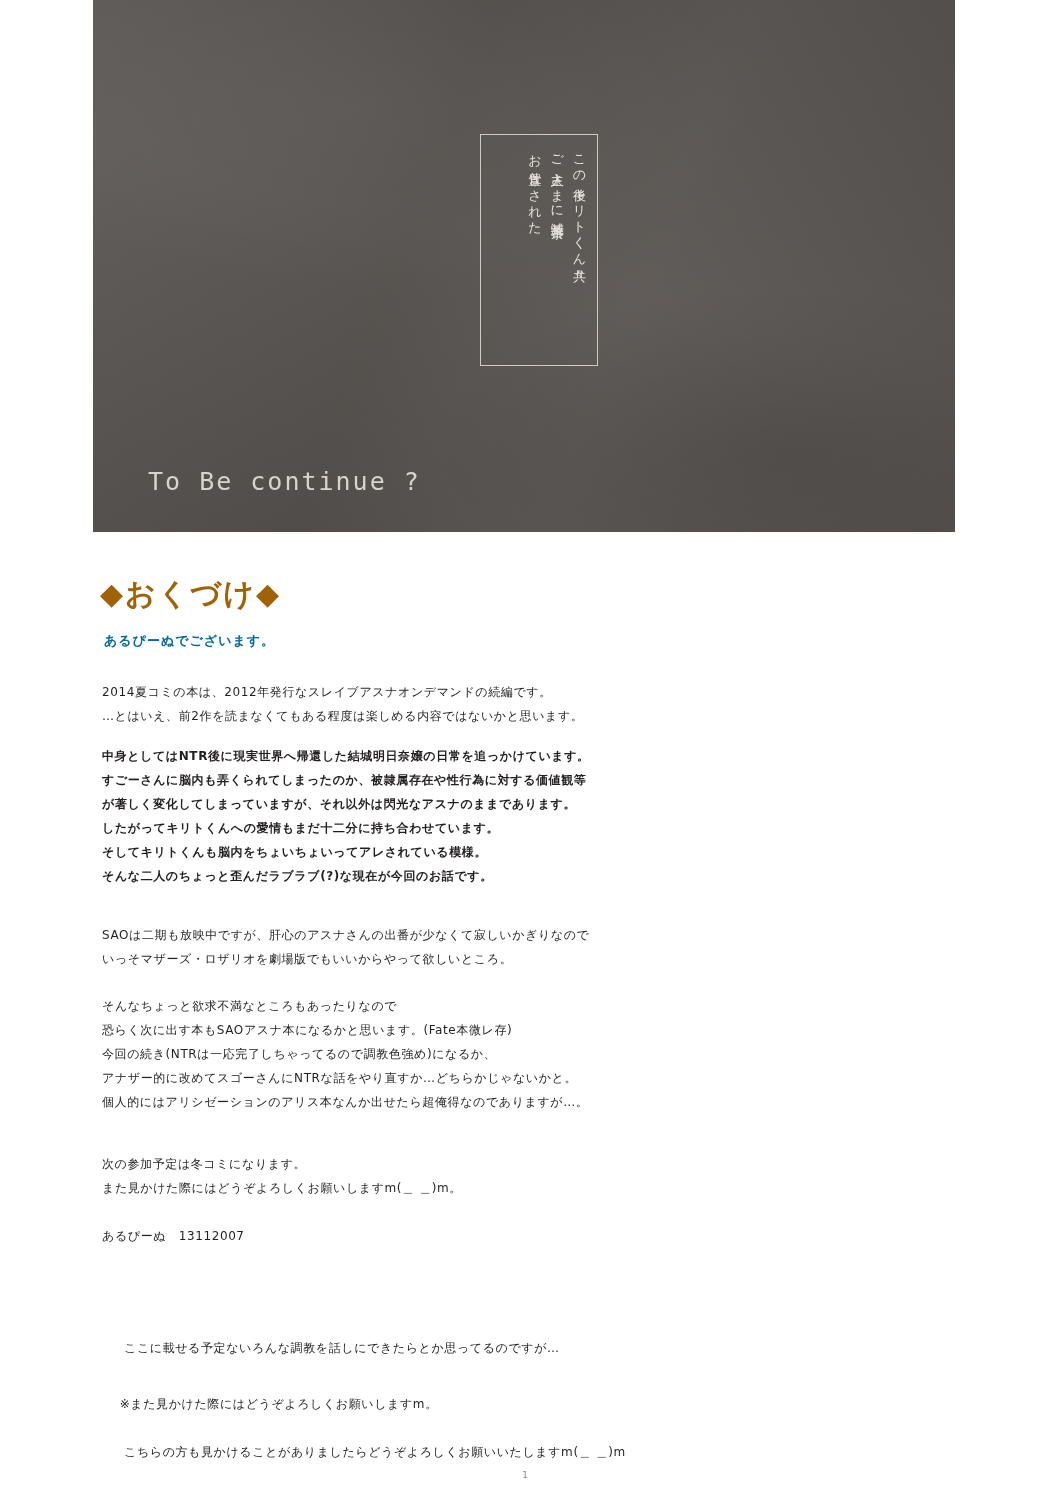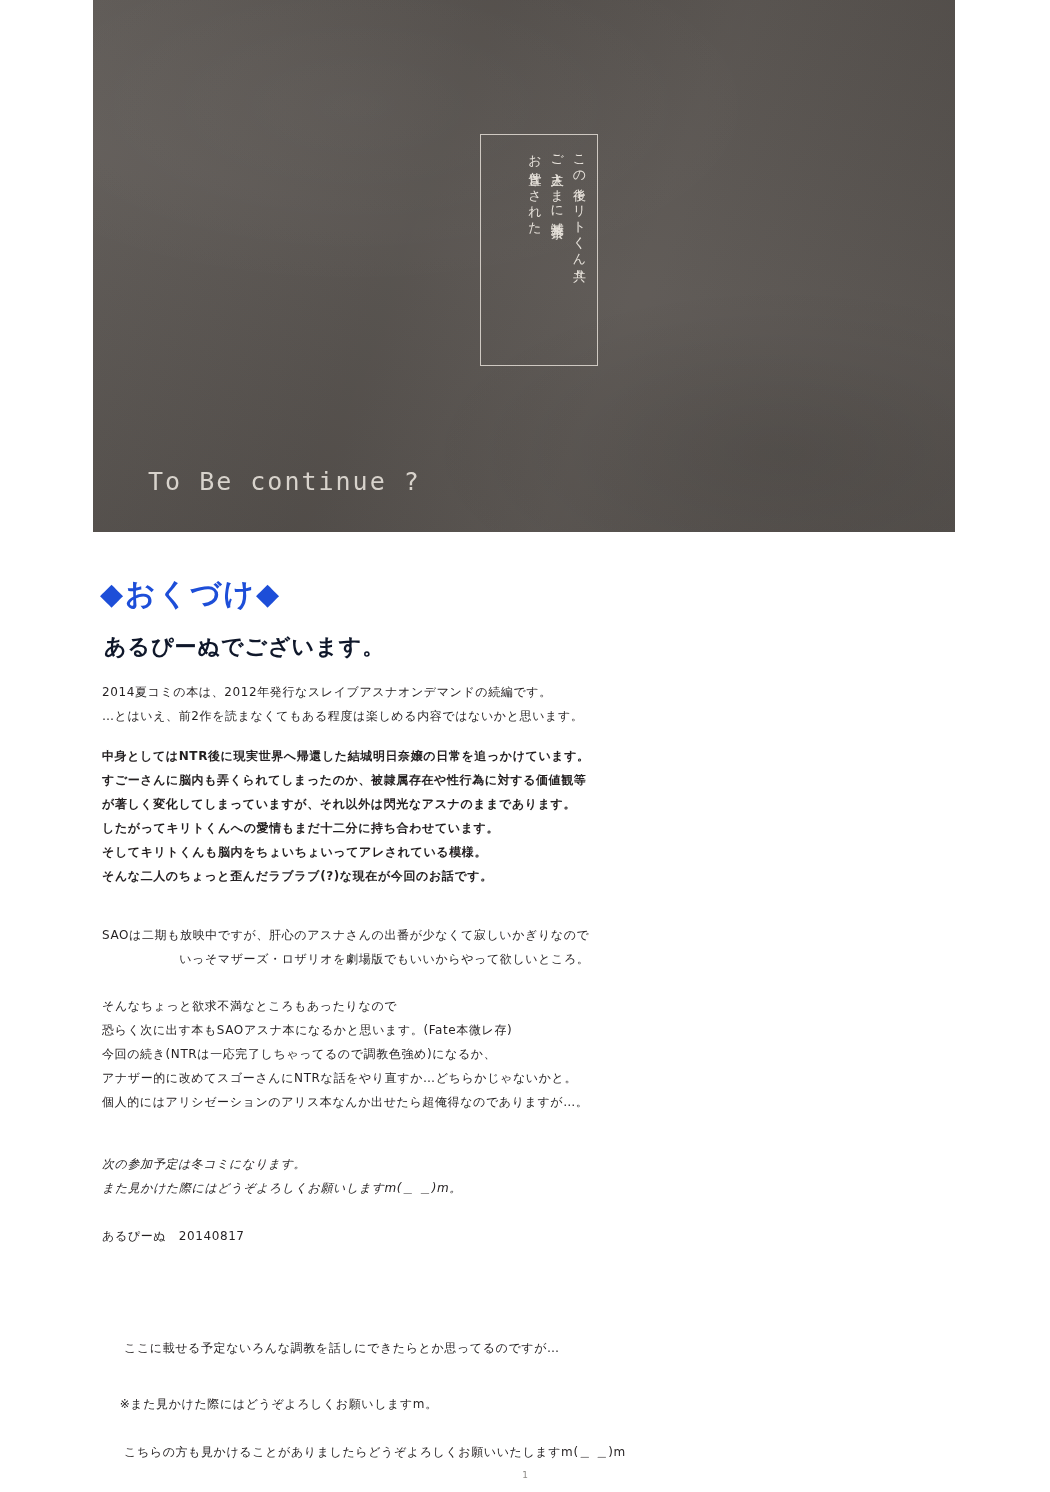--- a/index.html
+++ b/index.html
@@ -85,52 +85,52 @@
     width: 1050px;
   }
 
   #okuzuke-heading {
     position: absolute;
     left: 100px;
     top: 42px;
     font-size: 30px;
     font-weight: bold;
     letter-spacing: 2px;
-    color: #1d4ed8;
+    color: #a16207;
   }
 
   #circle-name {
     position: absolute;
     left: 104px;
     top: 100px;
-    font-size: 22px;
+    font-size: 13px;
     font-weight: bold;
     letter-spacing: 1px;
-    color: #0f172a;
+    color: #0369a1;
   }
 
   .para {
     position: absolute;
     left: 102px;
     font-size: 12px;
     line-height: 24px;
     letter-spacing: 0.6px;
     color: #231f20;
     white-space: pre-wrap;
   }
   .para .sub {
     display: block;
     padding-left: 22px;
   }
 
   #p1 { top: 148px; }
   #p2 { top: 212px; font-weight: bold; }
-  #p3 { top: 391px; text-align: right; }
+  #p3 { top: 391px; }
   #p4 { top: 462px; }
-  #p5 { top: 620px; font-style: italic; }
+  #p5 { top: 620px; }
   #p6 { top: 692px; }
   #p7 { top: 756px; }
   #p8 { top: 836px; }
 
   #page-number {
     position: absolute;
     left: 525px;
     top: 1470px;
     transform: translateX(-50%);
     font-size: 9px;
@@ -167,21 +167,21 @@
 そんな二人のちょっと歪んだラブラブ(?)な現在が今回のお話です。</div>
   <div class="para" id="p3">SAOは二期も放映中ですが、肝心のアスナさんの出番が少なくて寂しいかぎりなので
 いっそマザーズ・ロザリオを劇場版でもいいからやって欲しいところ。</div>
   <div class="para" id="p4">そんなちょっと欲求不満なところもあったりなので
 恐らく次に出す本もSAOアスナ本になるかと思います。(Fate本微レ存)
 今回の続き(NTRは一応完了しちゃってるので調教色強め)になるか、
 アナザー的に改めてスゴーさんにNTRな話をやり直すか…どちらかじゃないかと。
 個人的にはアリシゼーションのアリス本なんか出せたら超俺得なのでありますが…。</div>
   <div class="para" id="p5">次の参加予定は冬コミになります。
 また見かけた際にはどうぞよろしくお願いしますm(＿ ＿)m。</div>
-  <div class="para" id="p6">あるぴーぬ　20140817</div>
+  <div class="para" id="p6">あるぴーぬ　13112007</div>
 
   <div class="para" id="p7">
     <span class="sub">ここに載せる予定ないろんな調教を話しにできたらとか思ってるのですが…</span>
   </div>
 
   <div class="para" id="p8">
     <span>※また見かけた際にはどうぞよろしくお願いしますm。</span>
     <span class="sub">こちらの方も見かけることがありましたらどうぞよろしくお願いいたしますm(＿ ＿)m</span>
   </div>
 </div>

